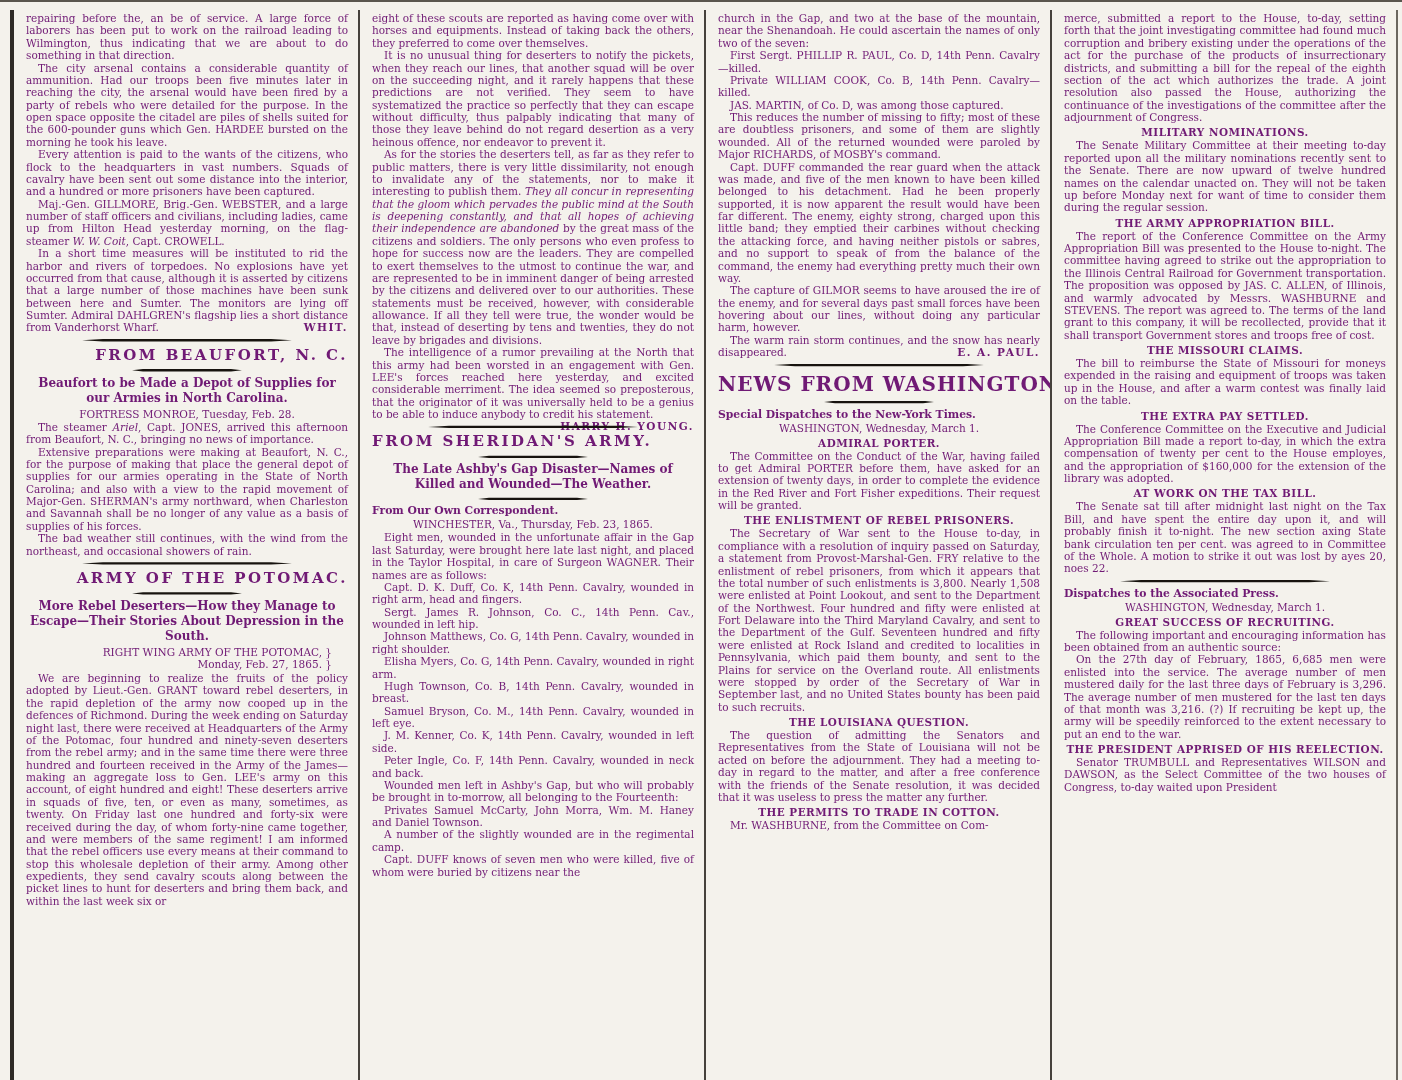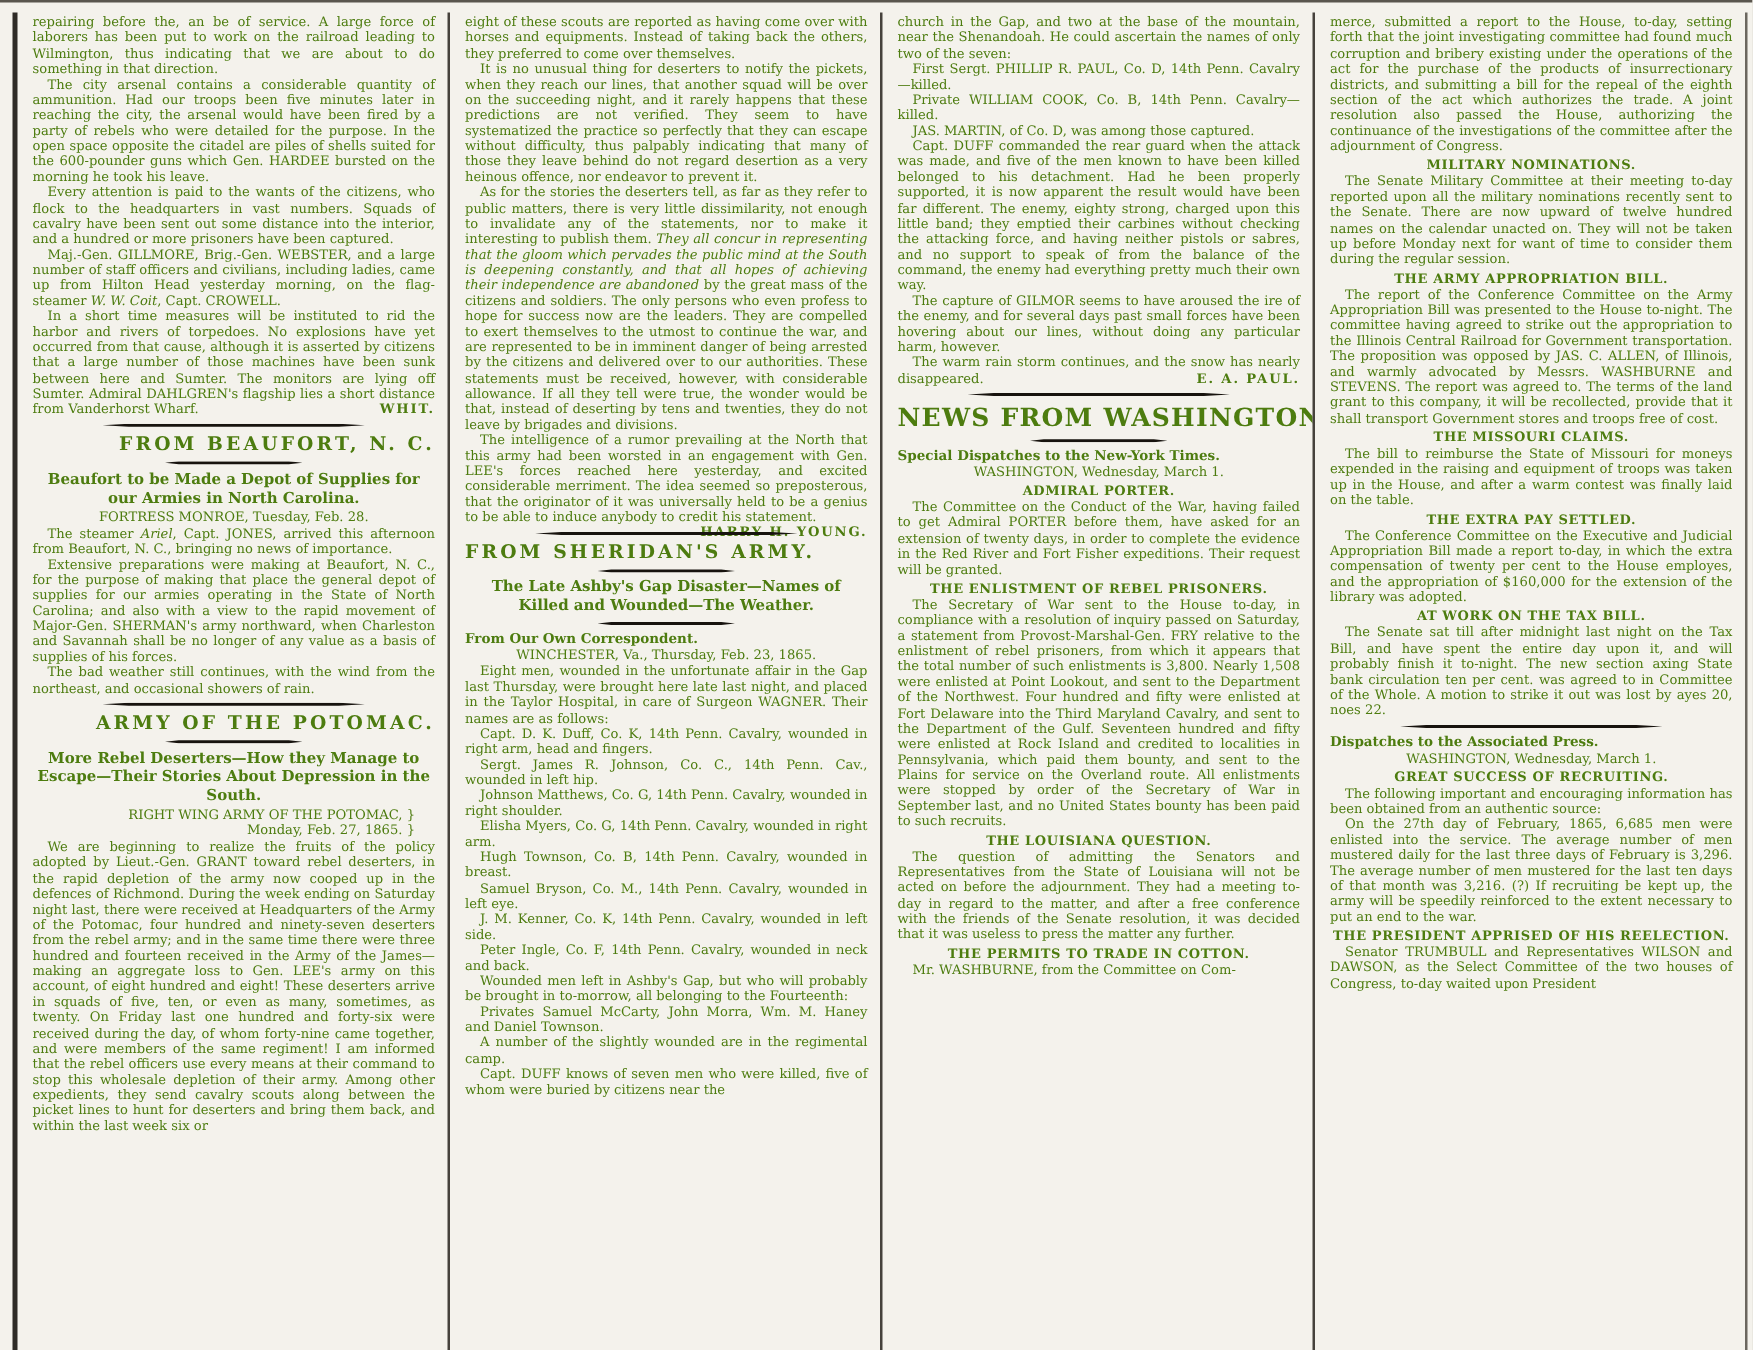--- a/index.html
+++ b/index.html
@@ -1,20 +1,20 @@
 <!DOCTYPE html>
 <html><head>
 <meta charset="utf-8">
 <style>
   * { box-sizing: border-box; margin: 0; padding: 0; }
   html, body { width: 1402px; height: 1080px; overflow: hidden; background: #d9d7d0; }
   .page {
     width: 1402px; height: 1080px;
     background: #f4f2ec;
-    color: #4d7c0f;
+    color: #701a75;
     font-family: "DejaVu Serif", "Liberation Serif", serif;
     display: flex;
     padding: 8px 4px 0 10px;
     border-top: 2px solid #5a564e;
   }
   .col { flex: 1 1 0; padding: 2px 10px 0 12px; overflow: hidden; height: 100%; }
   .col + .col { border-left: 2px solid #46423c; }
   .col:first-child { border-left: 4px solid #2e2b26; }
   .col:last-child { border-right: 2px solid #6b675f; }
 
@@ -75,39 +75,40 @@
       <div class="p">It is no unusual thing for deserters to notify the pickets, when they reach our lines, that another squad will be over on the succeeding night, and it rarely happens that these predictions are not verified. They seem to have systematized the practice so perfectly that they can escape without difficulty, thus palpably indicating that many of those they leave behind do not regard desertion as a very heinous offence, nor endeavor to prevent it.</div>
       <div class="p"><span>As for the stories the deserters tell, as far as they refer to public matters, there is very little dissimilarity, not enough to invalidate any of the statements, nor to make it interesting to publish them. </span><span class="it">They all concur in representing that the gloom which pervades the public mind at the South is deepening constantly, and that all hopes of achieving their independence are abandoned</span><span> by the great mass of the citizens and soldiers. The only persons who even profess to hope for success now are the leaders. They are compelled to exert themselves to the utmost to continue the war, and are represented to be in imminent danger of being arrested by the citizens and delivered over to our authorities. These statements must be received, however, with considerable allowance. If all they tell were true, the wonder would be that, instead of deserting by tens and twenties, they do not leave by brigades and divisions.</span></div>
       <div class="p">The intelligence of a rumor prevailing at the North that this army had been worsted in an engagement with Gen. LEE's forces reached here yesterday, and excited considerable merriment. The idea seemed so preposterous, that the originator of it was universally held to be a genius to be able to induce anybody to credit his statement.<span class="sigline">HARRY H. YOUNG.</span></div>
       <div class="rule w"></div>
       <div class="head">FROM SHERIDAN'S ARMY.</div>
       <div class="rule s"></div>
       <div class="subhead">The Late Ashby's Gap Disaster—Names of Killed and Wounded—The Weather.</div>
       <div class="rule s"></div>
       <div class="credit">From Our Own Correspondent.</div>
       <div class="dateline">WINCHESTER, Va., Thursday, Feb. 23, 1865.</div>
-      <div class="p">Eight men, wounded in the unfortunate affair in the Gap last Thursday, were brought here late last night, and placed in the Taylor Hospital, in care of Surgeon WAGNER. Their names are as follows:</div>
+      <div class="p">Eight men, wounded in the unfortunate affair in the Gap last Saturday, were brought here late last night, and placed in the Taylor Hospital, in care of Surgeon WAGNER. Their names are as follows:</div>
       <div class="p">Capt. D. K. Duff, Co. K, 14th Penn. Cavalry, wounded in right arm, head and fingers.</div>
       <div class="p">Sergt. James R. Johnson, Co. C., 14th Penn. Cav., wounded in left hip.</div>
       <div class="p">Johnson Matthews, Co. G, 14th Penn. Cavalry, wounded in right shoulder.</div>
       <div class="p">Elisha Myers, Co. G, 14th Penn. Cavalry, wounded in right arm.</div>
       <div class="p">Hugh Townson, Co. B, 14th Penn. Cavalry, wounded in breast.</div>
       <div class="p">Samuel Bryson, Co. M., 14th Penn. Cavalry, wounded in left eye.</div>
       <div class="p">J. M. Kenner, Co. K, 14th Penn. Cavalry, wounded in left side.</div>
       <div class="p">Peter Ingle, Co. F, 14th Penn. Cavalry, wounded in neck and back.</div>
       <div class="p">Wounded men left in Ashby's Gap, but who will probably be brought in to-morrow, all belonging to the Fourteenth:</div>
       <div class="p">Privates Samuel McCarty, John Morra, Wm. M. Haney and Daniel Townson.</div>
       <div class="p">A number of the slightly wounded are in the regimental camp.</div>
       <div class="p">Capt. DUFF knows of seven men who were killed, five of whom were buried by citizens near the</div>
     </div>
   <div class="col">
       <div class="p pc">church in the Gap, and two at the base of the mountain, near the Shenandoah. He could ascertain the names of only two of the seven:</div>
       <div class="p">First Sergt. PHILLIP R. PAUL, Co. D, 14th Penn. Cavalry—killed.</div>
       <div class="p">Private WILLIAM COOK, Co. B, 14th Penn. Cavalry—killed.</div>
       <div class="p">JAS. MARTIN, of Co. D, was among those captured.</div>
+      <div class="p">This reduces the number of missing to fifty; most of these are doubtless prisoners, and some of them are slightly wounded. All of the returned wounded were paroled by Major RICHARDS, of MOSBY's command.</div>
       <div class="p">Capt. DUFF commanded the rear guard when the attack was made, and five of the men known to have been killed belonged to his detachment. Had he been properly supported, it is now apparent the result would have been far different. The enemy, eighty strong, charged upon this little band; they emptied their carbines without checking the attacking force, and having neither pistols or sabres, and no support to speak of from the balance of the command, the enemy had everything pretty much their own way.</div>
       <div class="p">The capture of GILMOR seems to have aroused the ire of the enemy, and for several days past small forces have been hovering about our lines, without doing any particular harm, however.</div>
       <div class="p">The warm rain storm continues, and the snow has nearly disappeared.<span class="sigline">E. A. PAUL.</span></div>
       <div class="rule w"></div>
       <div class="bighead">NEWS FROM WASHINGTON.</div>
       <div class="rule s"></div>
       <div class="credit">Special Dispatches to the New-York Times.</div>
       <div class="dateline">WASHINGTON, Wednesday, March 1.</div>
       <div class="sch">ADMIRAL PORTER.</div>
       <div class="p">The Committee on the Conduct of the War, having failed to get Admiral PORTER before them, have asked for an extension of twenty days, in order to complete the evidence in the Red River and Fort Fisher expeditions. Their request will be granted.</div>

